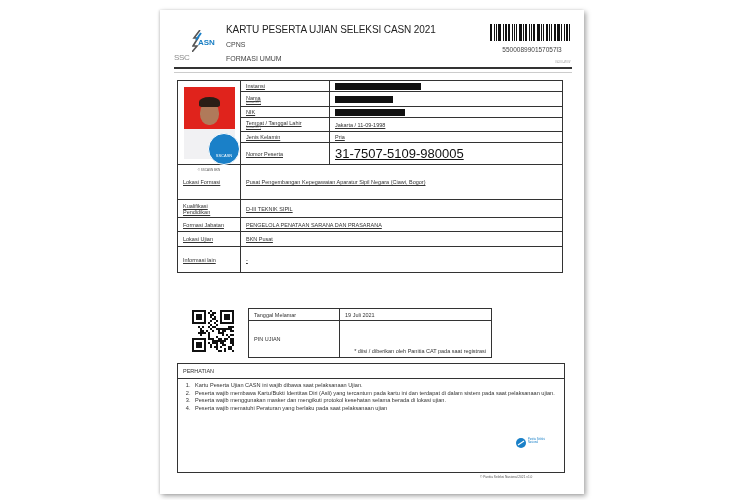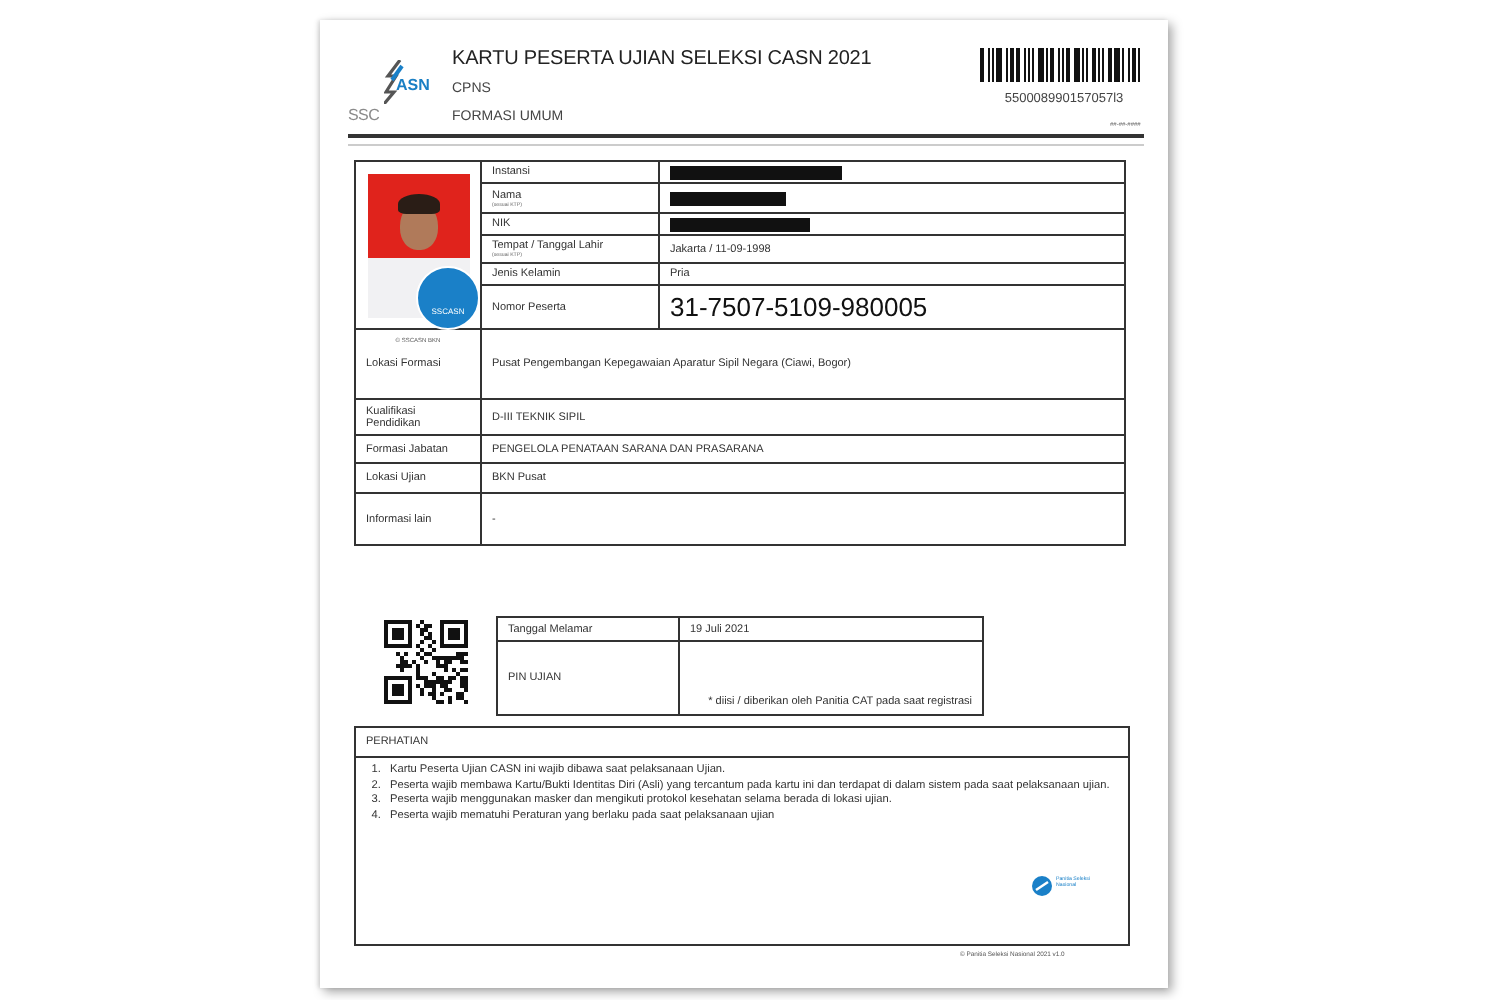--- a/index.html
+++ b/index.html
@@ -14,21 +14,21 @@
   .sub1 { left:66px; top:31px; font-size:7px; color:#444; }
   .sub2 { left:66px; top:45px; font-size:7px; color:#444; }
   .barcode { left:330px; top:14px; width:82px; height:17px; display:flex; align-items:stretch; }
   .barcode span { display:block; background:#111; height:100%; }
   .barnum { left:330px; top:36px; width:84px; text-align:center; font-size:6.5px; color:#444; }
   .tiny-date { left:395px; top:50px; font-size:3px; color:#666; }
   .rule { left:14px; top:57px; width:398px; height:2px; background:#333; }
   .rule2 { left:14px; top:62px; width:398px; height:1px; background:#ccc; }
 
   table.main { position:absolute; left:17px; top:70px; width:386px; border-collapse:collapse; }
-  table.main td { border:1px solid #333; font-size:5.5px; color:#333; padding:0 5px; vertical-align:middle; }
+  table.main td { border:1px solid #333; font-size:5.5px; color:#333; padding:0 5px; vertical-align:middle;text-decoration:underline; }
   .photo-cell { width:62px; padding:0 !important; position:relative; }
   .photo { position:absolute; left:6px; top:6px; width:51px; height:72px; background:#e0231c; overflow:hidden; }
   .shirt { position:absolute; left:0; bottom:0; width:51px; height:30px; background:#f1f1f3; }
   .face { position:absolute; left:16px; top:14px; width:19px; height:24px; background:#b07a5a; border-radius:50% 50% 45% 45%; }
   .hair { position:absolute; left:15px; top:10px; width:21px; height:10px; background:#2a1d16; border-radius:50% 50% 20% 20%; }
   .badge { position:absolute; left:30px; top:52px; width:30px; height:30px; border-radius:50%; background:#1a80c8; border:1px solid #fff; }
   .badge-txt { position:absolute; left:0; top:19px; width:30px; text-align:center; font-size:4px; color:#fff; }
   .photo-cap { position:absolute; left:0; top:87px; width:62px; text-align:center; font-size:3px; color:#555; }
   .lbl { width:78px; }
   .lbl small { display:block; font-size:2.6px; color:#666; }

